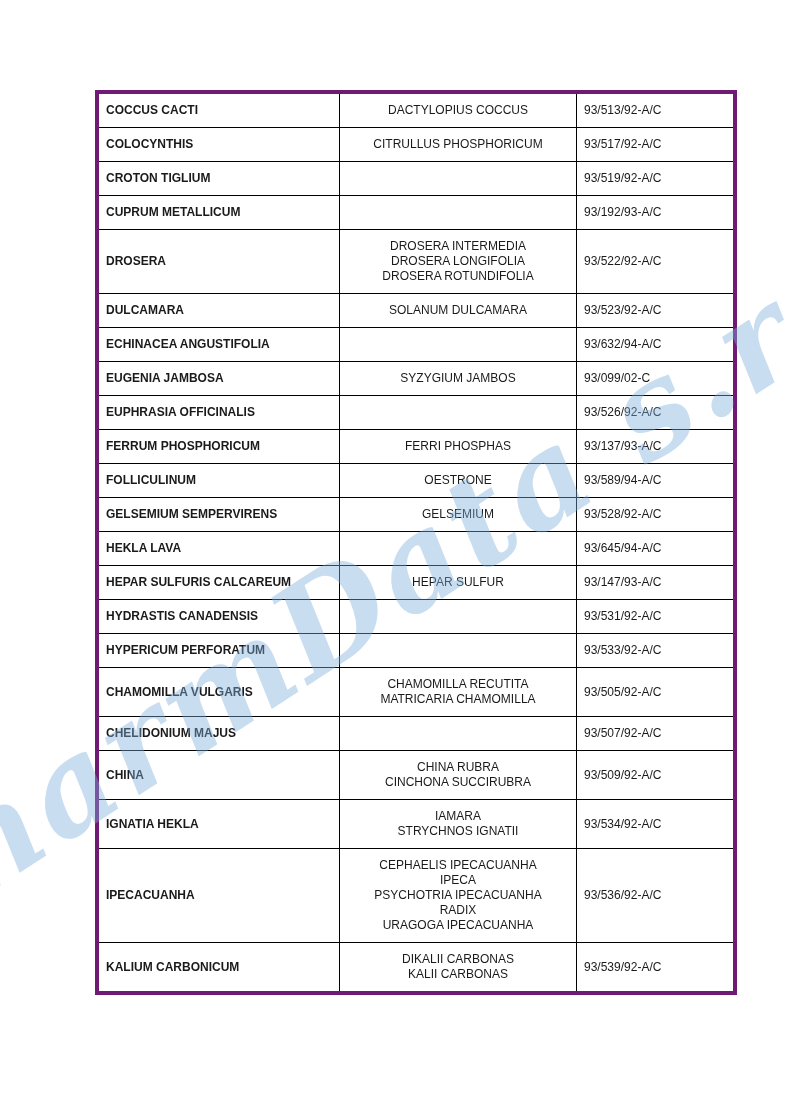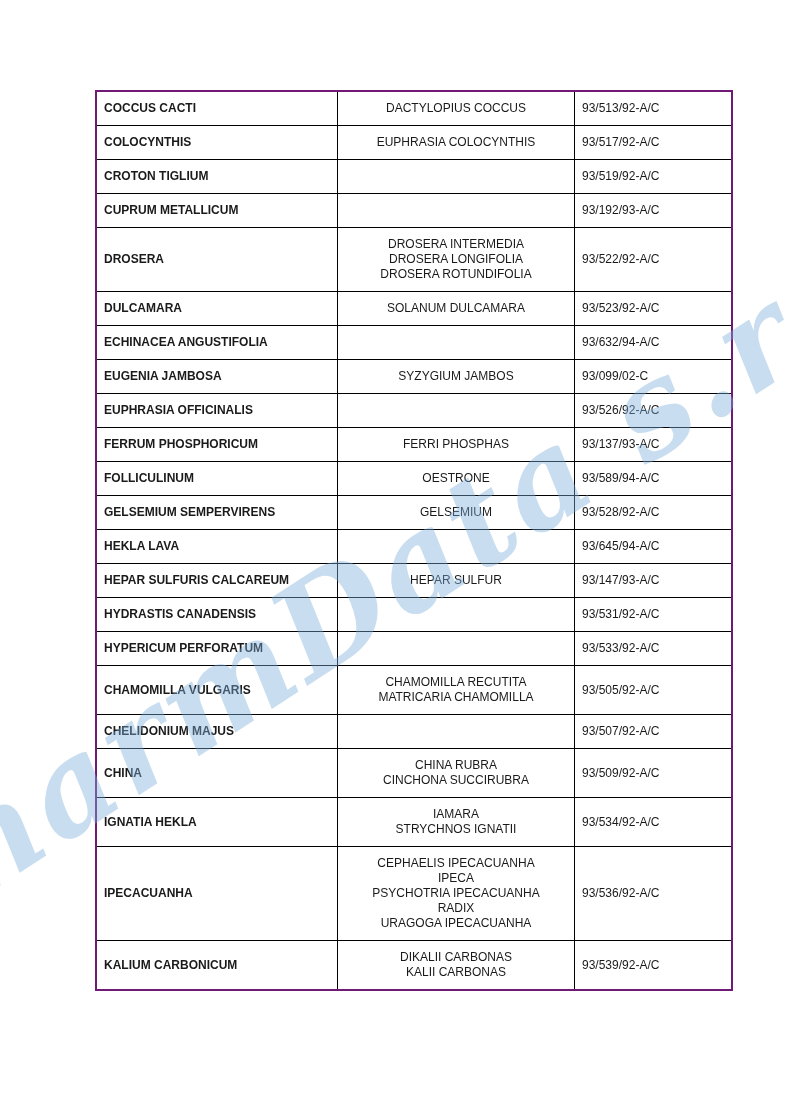--- a/index.html
+++ b/index.html
@@ -31,21 +31,21 @@
     border: 1px solid #000000;
     font-size: 12px;
     line-height: 15px;
     padding: 9px 7px;
     vertical-align: middle;
     color: #1a1a1a;
     white-space: pre-line;
     overflow: hidden;
   }
   table.substances {
-    border: 2px solid #701a75;
+    border: 4px solid #701a75;
   }
   td.c1 {
     width: 226px;
     font-weight: bold;
   }
   td.c2 {
     width: 222px;
     text-align: center;
   }
   td.c3 {
@@ -74,21 +74,21 @@
 
   <table class="substances">
     <tbody>
         <tr>
     <td class="c1">COCCUS CACTI</td>
     <td class="c2">DACTYLOPIUS COCCUS</td>
     <td class="c3">93/513/92-A/C</td>
   </tr>
         <tr>
     <td class="c1">COLOCYNTHIS</td>
-    <td class="c2">EUPHRASIA COLOCYNTHIS</td>
+    <td class="c2">CITRULLUS PHOSPHORICUM</td>
     <td class="c3">93/517/92-A/C</td>
   </tr>
         <tr>
     <td class="c1">CROTON TIGLIUM</td>
     <td class="c2"></td>
     <td class="c3">93/519/92-A/C</td>
   </tr>
         <tr>
     <td class="c1">CUPRUM METALLICUM</td>
     <td class="c2"></td>

